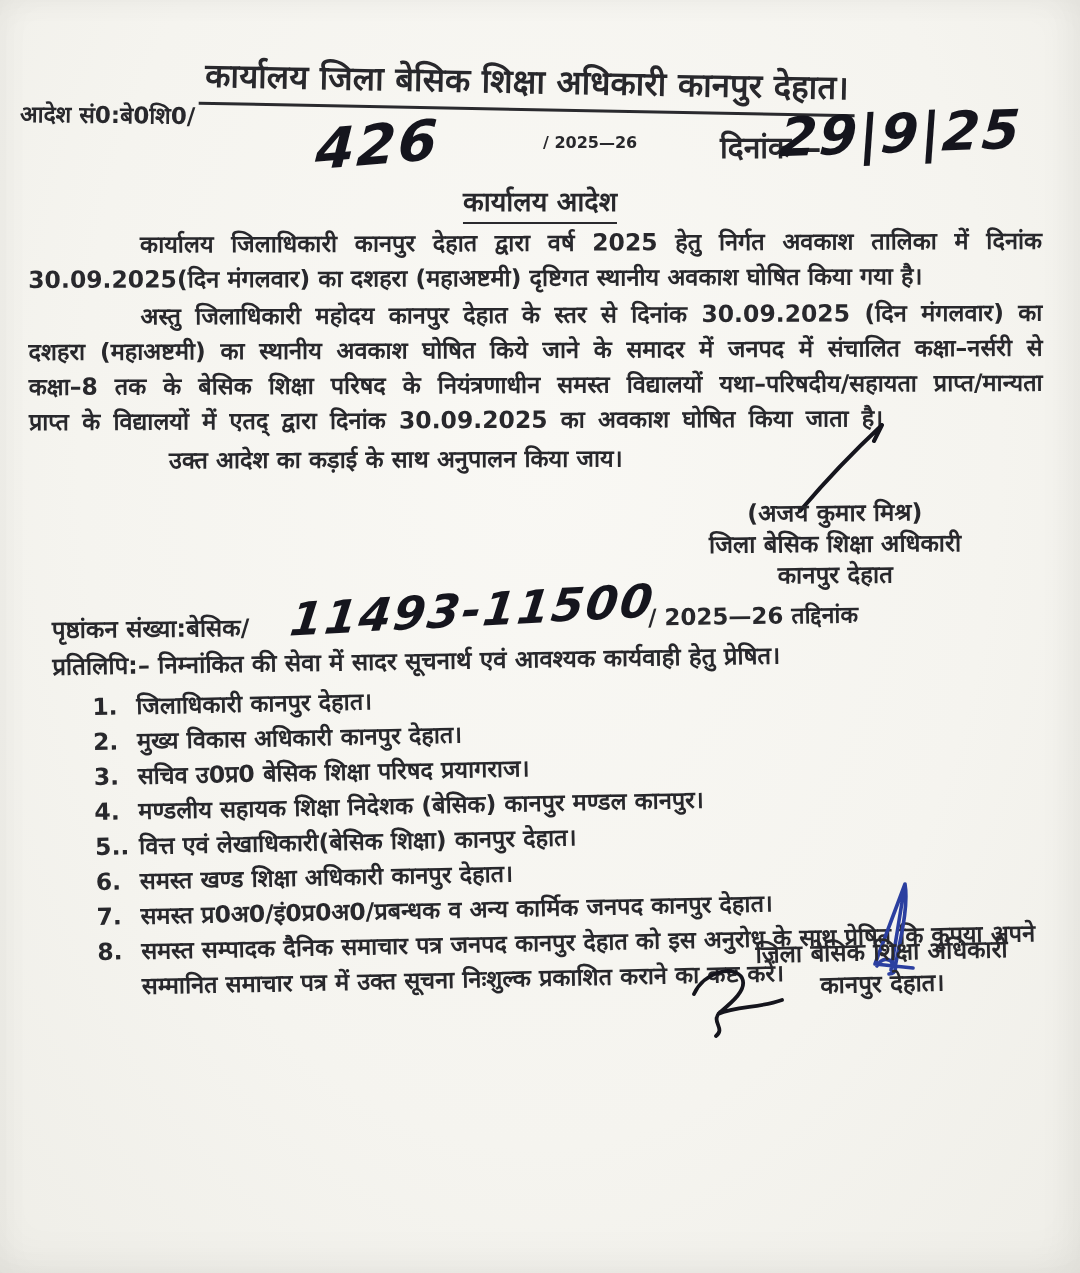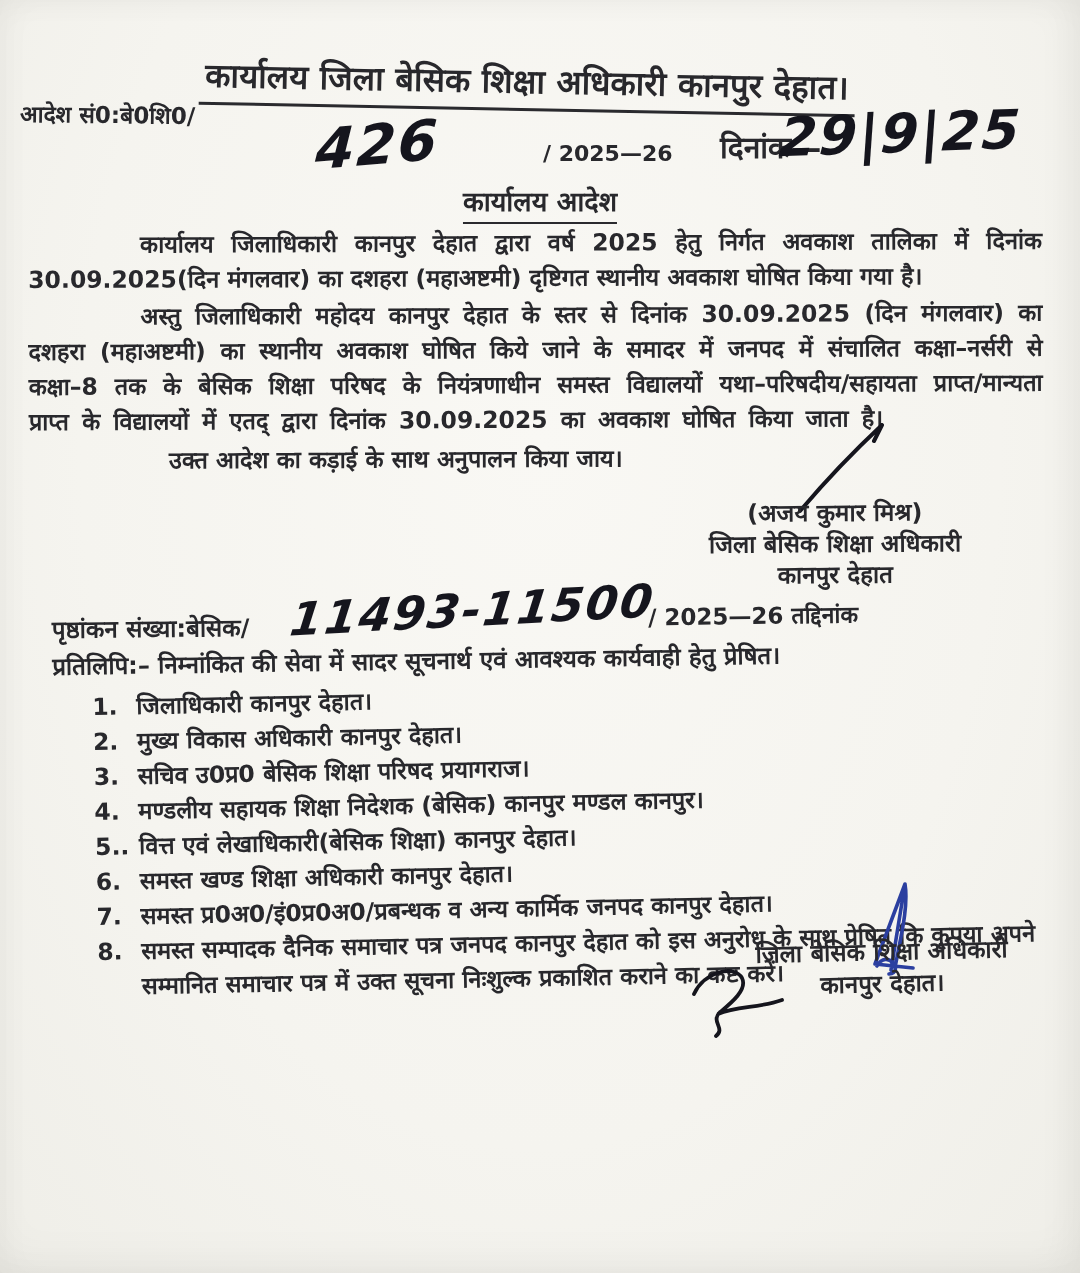--- a/index.html
+++ b/index.html
@@ -25,21 +25,21 @@
     white-space:nowrap;
   }
   .header-title{
     position:absolute;top:58px;left:50%;
     transform:translateX(-52%) rotate(1.1deg);
     font-size:33px;font-weight:700;white-space:nowrap;
     border-bottom:3px solid #2a2a2e;padding:0 6px 5px 6px;
   }
   .order-no{position:absolute;top:98px;left:20px;font-size:23px;transform:rotate(0.7deg);}
   .hw-order{position:absolute;top:112px;left:316px;font-size:56px;transform:skewX(-8deg) rotate(-5deg);}
-  .year-frac{position:absolute;top:141px;left:543px;font-size:22px;}
+  .year-frac{position:absolute;top:133px;left:543px;font-size:16px;}
   .date-label{position:absolute;top:126px;left:720px;font-size:30px;}
   .hw-date{position:absolute;top:102px;left:780px;font-size:54px;transform:skewX(-6deg) rotate(-2deg);}
   .doc-title{
     position:absolute;top:182px;left:50%;transform:translateX(-50%);
     font-size:27px;font-weight:700;border-bottom:2.5px solid #2a2a2e;padding-bottom:3px;
     white-space:nowrap;
   }
   .body-text{
     position:absolute;top:228px;left:28px;width:1014px;
     transform:rotate(-0.25deg);transform-origin:left top;

